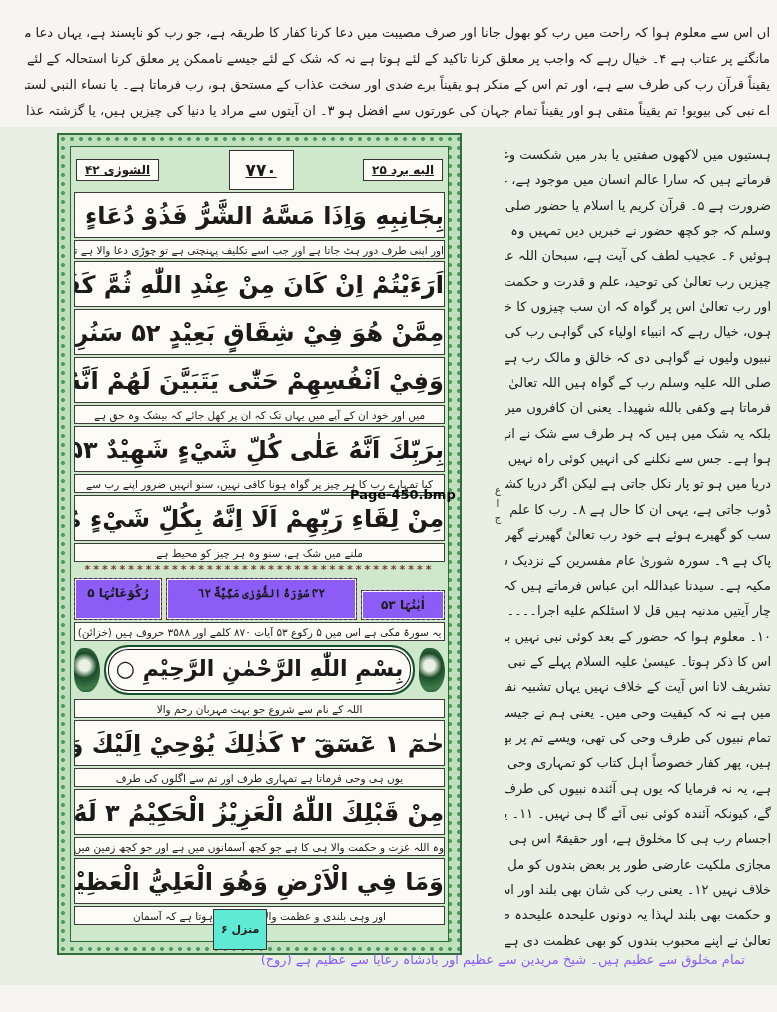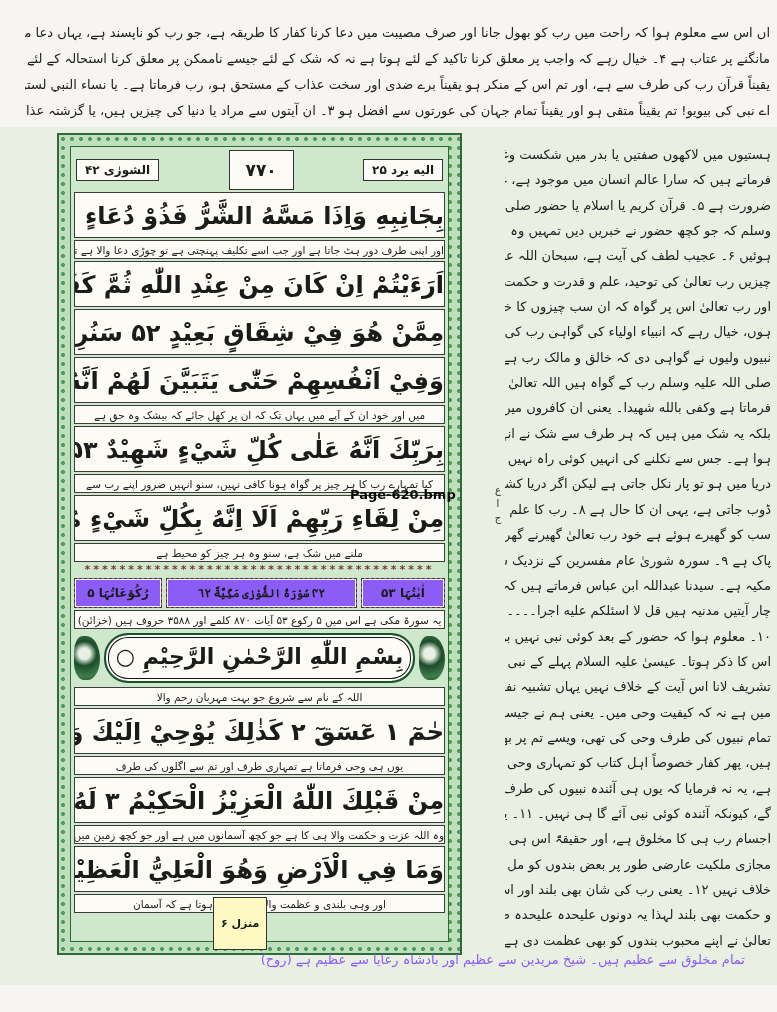--- a/index.html
+++ b/index.html
@@ -10,42 +10,42 @@
   .top-notes{position:absolute;left:25px;top:20px;width:745px;direction:rtl;z-index:2;}
   .note-line{height:26px;line-height:26px;font-size:13px;white-space:nowrap;overflow:hidden;
              text-align:justify;text-align-last:justify;color:#222;}
   
   .quran-box{position:absolute;left:57px;top:133px;width:405px;height:822px;box-sizing:border-box;
              border:2px solid #2f6b3c;padding:11px;z-index:2;
              background:radial-gradient(circle at 4px 4px,#4f9c5c 1.6px,rgba(0,0,0,0) 2.3px) 0 0/9px 9px,#bfdfbc;}
   .box-inner{height:100%;box-sizing:border-box;border:1px solid #2b6b3b;background:#cfe8cb;
              display:flex;flex-direction:column;gap:2px;padding:3px;position:relative;}
   .box-header{flex:0 0 26px;display:flex;direction:rtl;justify-content:space-between;align-items:center;padding:0 2px;}
-  .hdr-label{background:#fcfbf6;border:1px solid #333;font-size:12px;font-weight:bold;padding:0 8px;line-height:20px;}
+  .hdr-label{background:#fcfbf6;border:1px solid #333;font-size:12px;font-weight:bold;padding:0 8px;line-height:20px;text-decoration:underline;}
   .hdr-page{font-size:17px;line-height:22px;padding:8px 16px;}
   .strip{flex:0 0 auto;background:#fcfbf6;border:1px solid #3c3c3c;direction:rtl;text-align:center;
          overflow:hidden;box-sizing:border-box;}
   .arabic{height:46px;line-height:46px;font-size:24px;font-weight:bold;white-space:nowrap;}
   .urdu{height:19px;line-height:18px;font-size:10.5px;white-space:nowrap;color:#222;}
   .stars-row{flex:0 0 12px;line-height:12px;font-size:11px;font-weight:bold;letter-spacing:3px;
              color:#7a3b2e;text-align:center;overflow:hidden;}
   .surah-row{flex:0 0 30px;display:flex;direction:rtl;gap:4px;}
   .surah-box{background:#8b5cf6;border:1px dashed #4a3226;box-shadow:0 0 0 1px #fcfbf6 inset;
              font-weight:bold;text-align:center;line-height:28px;overflow:hidden;white-space:nowrap;}
-  .surah-box.ayat{flex:0 0 82px;font-size:12px;}
+  .surah-box.ayat{flex:0 0 82px;font-size:12px;margin-top:12px;}
   .surah-box.title{flex:1 1 auto;font-size:11px;font-family:Liberation Serif, serif;}
   .surah-box.rukuat{flex:0 0 86px;font-size:12px;}
   .bismillah-row{flex:0 0 54px;display:flex;direction:rtl;align-items:center;gap:4px;}
   .bis-orn{flex:0 0 26px;height:44px;border-radius:40% 60% 55% 45%;
            background:radial-gradient(circle at 40% 40%,#e9f0e3 18%,#1d4d2b 40%,#3f7d4a 75%,#1d4d2b);}
   .bis-frame{flex:1 1 auto;height:46px;line-height:44px;background:#fcfbf6;border:2px solid #14532d;
              box-shadow:inset 0 0 0 2px #fcfbf6,inset 0 0 0 3px #141414;border-radius:24px;
              text-align:center;font-size:22px;font-weight:bold;overflow:hidden;white-space:nowrap;}
-  .manzil-badge{position:absolute;left:142px;bottom:-9px;background:#fef9c3;border:1px solid #333;
-                font-size:11px;font-weight:bold;line-height:15px;padding:18px 7px;z-index:3;}
+  .manzil-badge{position:absolute;left:142px;bottom:-9px;background:#5eead4;border:1px solid #333;
+                font-size:11px;font-weight:bold;line-height:15px;padding:12px 7px;z-index:3;}
   
   .commentary{position:absolute;left:505px;top:142px;width:266px;direction:rtl;z-index:2;}
   .comm-line{height:25.35px;line-height:25.35px;font-size:13px;white-space:nowrap;overflow:hidden;
              text-align:justify;text-align-last:justify;color:#222;}
   
   .filename-label{position:absolute;left:350px;top:487px;font-size:13px;font-weight:bold;color:#0a0a0a;
                   z-index:4;direction:ltr;font-family:"DejaVu Sans",sans-serif;}
   .margin-mark{position:absolute;left:491px;top:483px;width:14px;font-size:10px;line-height:14px;
                color:#333;text-align:center;white-space:pre-line;z-index:3;}
   .footer-line{position:absolute;right:32px;top:950px;width:560px;direction:rtl;text-align:right;
@@ -101,21 +101,21 @@
         <div class="strip urdu">وہ اللہ عزت و حکمت والا ہی کا ہے جو کچھ آسمانوں میں ہے اور جو کچھ زمین میں ہے</div>
         <div class="strip arabic">وَمَا فِي الْاَرْضِ وَهُوَ الْعَلِيُّ الْعَظِيْمُ ۴ تَكَادُ السَّمٰوٰتُ</div>
         <div class="strip urdu">اور وہی بلندی و عظمت والا ہے، قریب ہوتا ہے کہ آسمان</div>
         <div class="manzil-badge">منزل ۶</div>
     </div>
   </div>
 
   <div class="margin-mark">ع
 ا
 ج</div>
-  <div class="filename-label">Page-620.bmp</div>
+  <div class="filename-label">Page-450.bmp</div>
 
   <div class="commentary">
       <div class="comm-line">ہستیوں میں لاکھوں صفتیں یا بدر میں شکست وغیرہ، صوفیاء</div>
       <div class="comm-line">فرماتے ہیں کہ سارا عالم انسان میں موجود ہے، غور و فکر کی</div>
       <div class="comm-line">ضرورت ہے ۵۔ قرآن کریم یا اسلام یا حضور صلی اللہ علیہ</div>
       <div class="comm-line">وسلم کہ جو کچھ حضور نے خبریں دیں تمہیں وہ بالکل درست</div>
       <div class="comm-line">ہوئیں ۶۔ عجیب لطف کی آیت ہے، سبحان اللہ عالم کی تمام</div>
       <div class="comm-line">چیزیں رب تعالیٰ کی توحید، علم و قدرت و حکمت پر گواہ ہیں،</div>
       <div class="comm-line">اور رب تعالیٰ اس پر گواہ کہ ان سب چیزوں کا خالق و مالک میں</div>
       <div class="comm-line">ہوں، خیال رہے کہ انبیاء اولیاء کی گواہی رب کی گواہی ہے، تمام</div>

